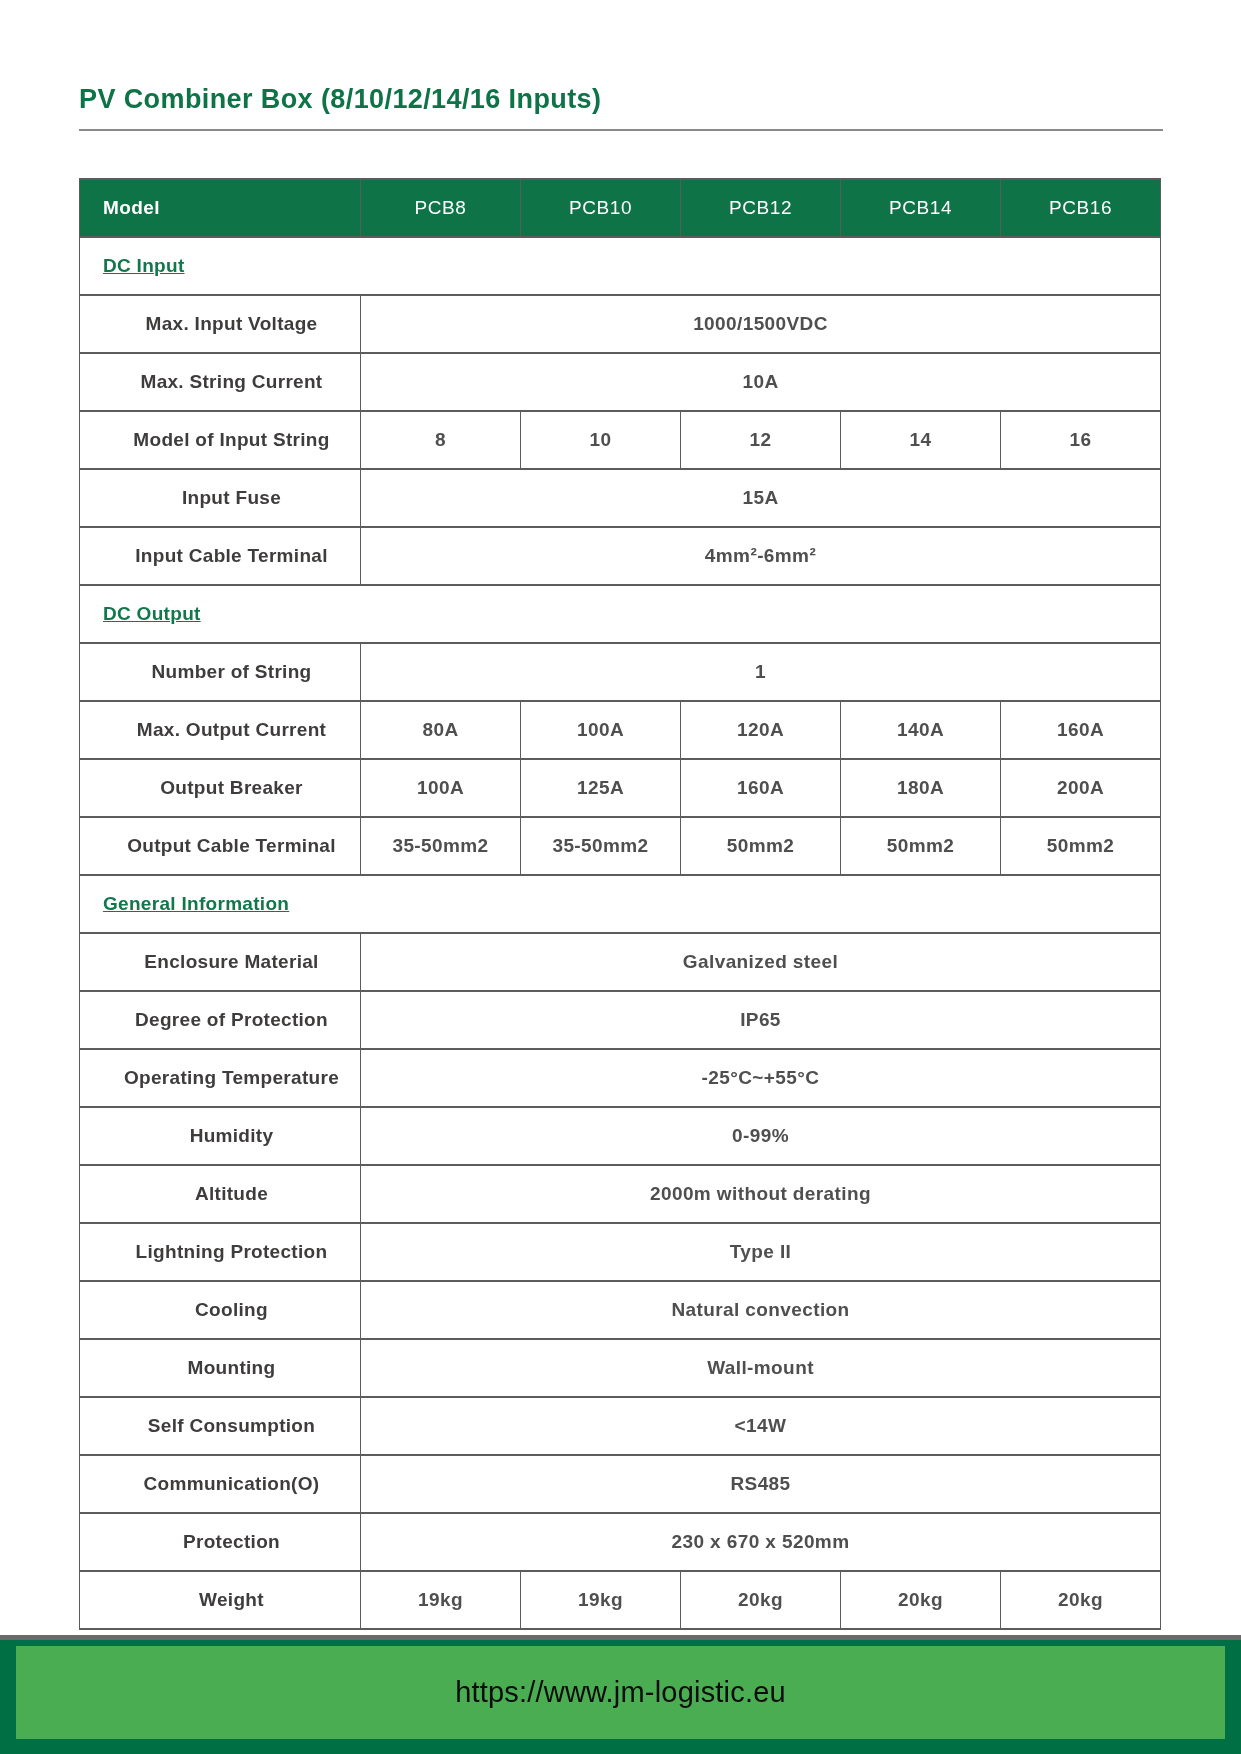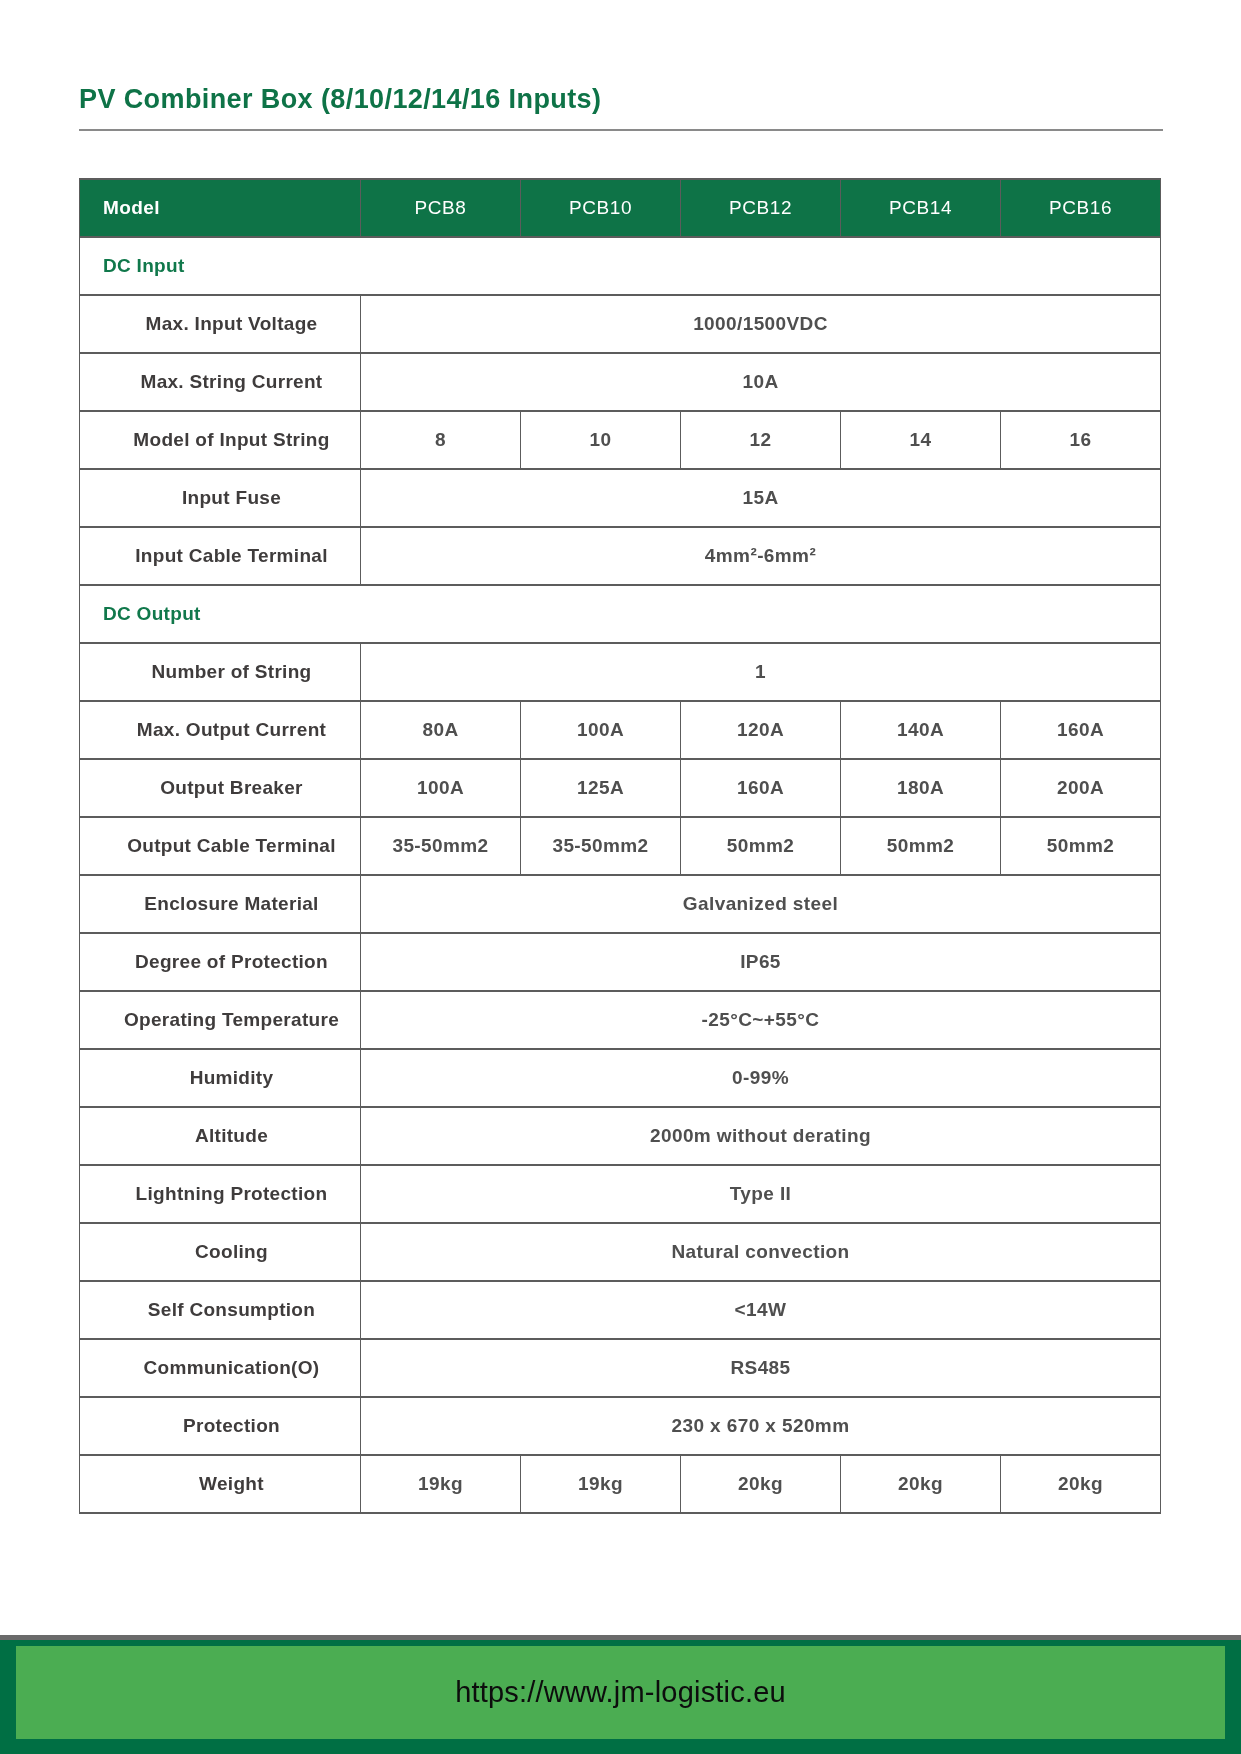--- a/index.html
+++ b/index.html
@@ -70,20 +70,21 @@
     font-weight:700;
     letter-spacing:0.4px;
   }
   td.section-cell{
     color:var(--section-green);
     font-weight:700;
     text-align:left;
     padding-left:23px;
     letter-spacing:0.3px;
     background:#ffffff;
+    text-decoration:underline;
   }
   td.row-label{
     color:var(--label-ink);
     font-weight:700;
     text-align:center;
     padding-left:23px;
     letter-spacing:0.3px;
   }
   td.row-value{
     color:var(--value-ink);
@@ -205,20 +206,23 @@
       <tr>
         <td class="row-label">Output Cable Terminal</td>
         <td class="row-value">35-50mm2</td>
         <td class="row-value">35-50mm2</td>
         <td class="row-value">50mm2</td>
         <td class="row-value">50mm2</td>
         <td class="row-value">50mm2</td>
       </tr>
 
       <tr>
+        <td class="section-cell" colspan="6">General Information</td>
+      </tr>
+      <tr>
         <td class="row-label">Enclosure Material</td>
         <td class="row-value" colspan="5">Galvanized steel</td>
       </tr>
       <tr>
         <td class="row-label">Degree of Protection</td>
         <td class="row-value" colspan="5">IP65</td>
       </tr>
       <tr>
         <td class="row-label">Operating Temperature</td>
         <td class="row-value" colspan="5">-25°C~+55°C</td>
@@ -231,20 +235,24 @@
         <td class="row-label">Altitude</td>
         <td class="row-value" colspan="5">2000m without derating</td>
       </tr>
       <tr>
         <td class="row-label">Lightning Protection</td>
         <td class="row-value" colspan="5">Type II</td>
       </tr>
       <tr>
         <td class="row-label">Cooling</td>
         <td class="row-value" colspan="5">Natural convection</td>
+      </tr>
+      <tr>
+        <td class="row-label">Mounting</td>
+        <td class="row-value" colspan="5">Wall-mount</td>
       </tr>
       <tr>
         <td class="row-label">Self Consumption</td>
         <td class="row-value" colspan="5">&lt;14W</td>
       </tr>
       <tr>
         <td class="row-label">Communication(O)</td>
         <td class="row-value" colspan="5">RS485</td>
       </tr>
       <tr>

